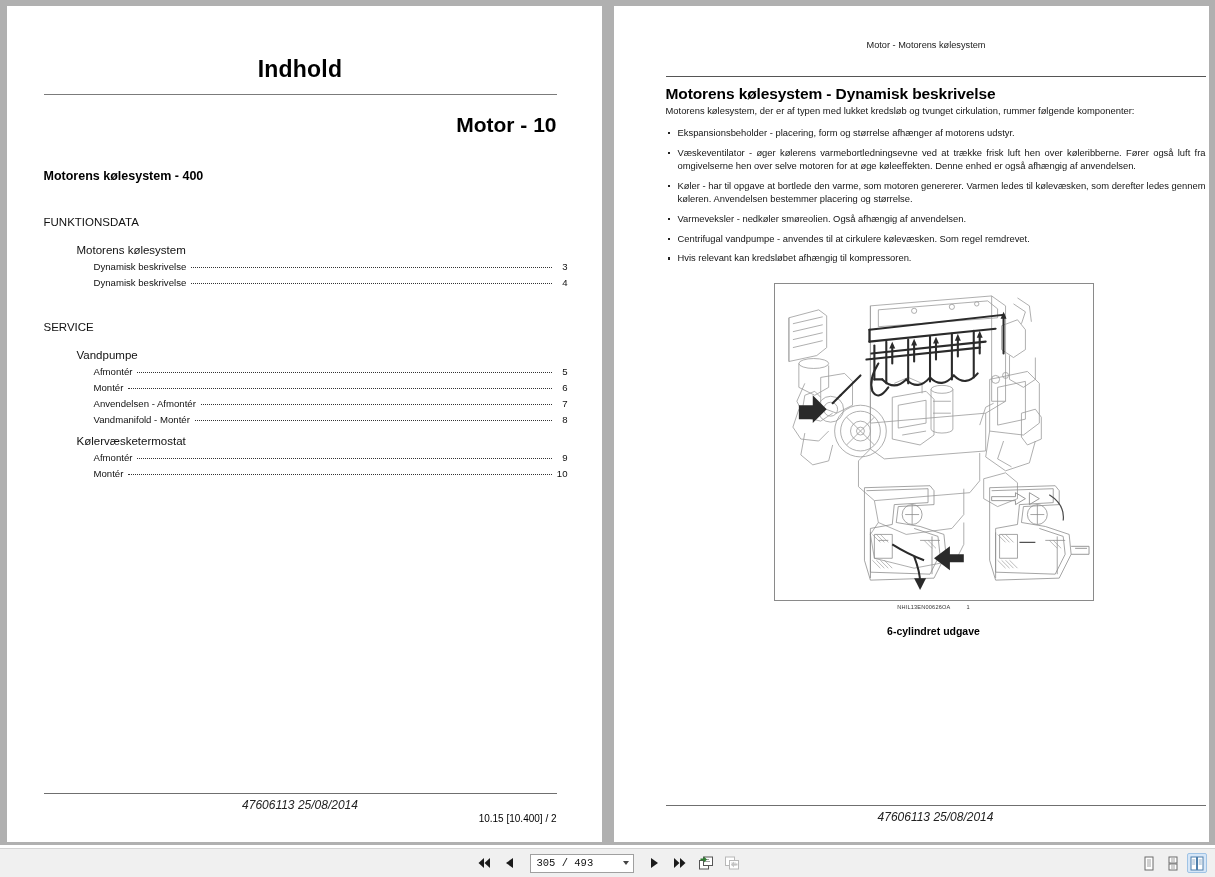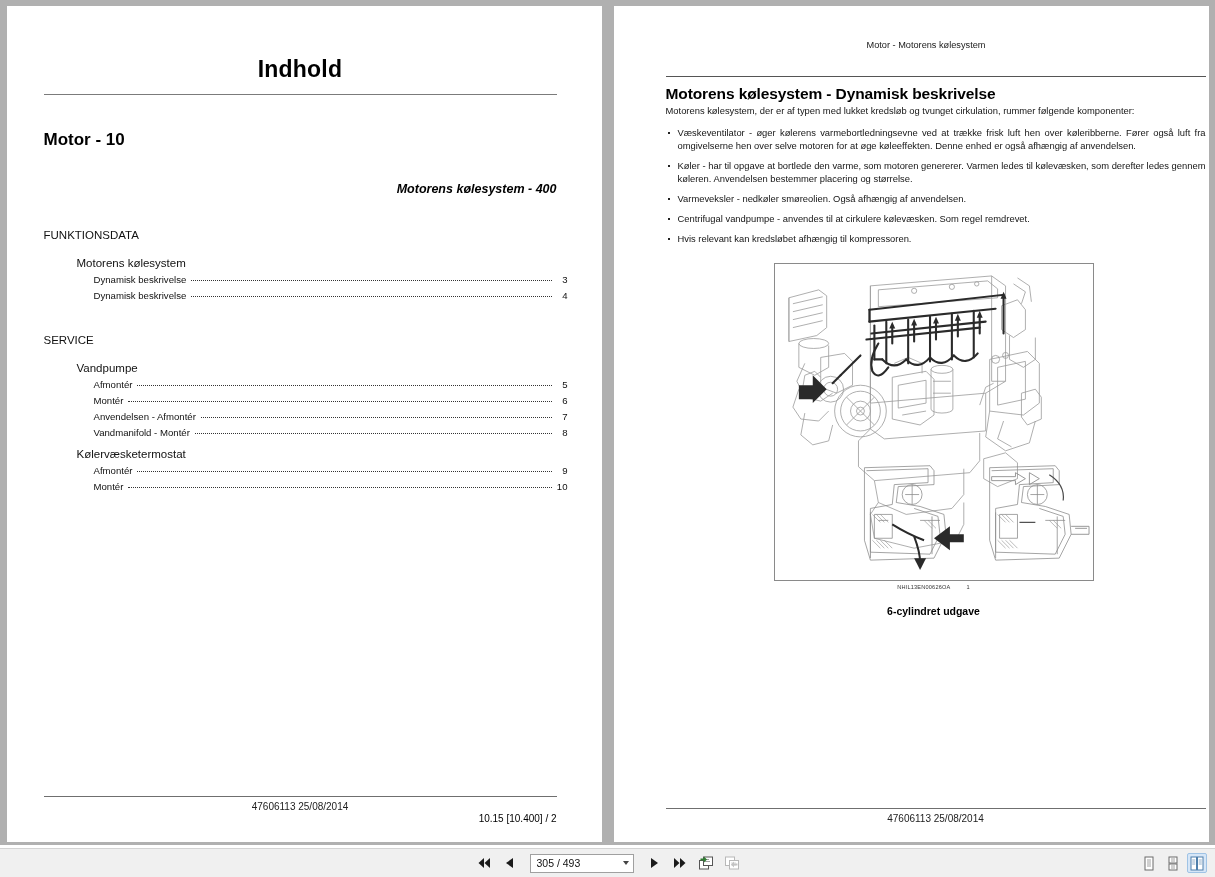--- a/index.html
+++ b/index.html
@@ -49,31 +49,30 @@
     color: #000;
     margin-top: 50px;
     letter-spacing: .2px;
   }
   .toc-rule {
     border-top: 1.4px solid #7b7b7b;
     margin-top: 11px;
     width: 513px;
   }
   .toc-h1 {
+    text-align: right;
+    font-size: 21px;
+    font-weight: bold;
+    margin-top: 18px;
+  }
+  .toc-h2 {
     text-align: left;
-    font-size: 17px;
-    font-weight: bold;
-    margin-top: 35px;
-  }
-  .toc-h2 {
-    text-align: right;
     font-size: 12.5px;
     font-weight: bold;
     margin-top: 32px;
-    font-style: italic;
   }
   .toc-section {
     font-size: 11.5px;
     color: #111;
     margin-top: 33px;
   }
   .toc-group {
     font-size: 11.5px;
     color: #111;
     margin-left: 33px;
@@ -184,40 +183,42 @@
   .foot {
     position: absolute;
     left: 37px;
     bottom: 18px;
     width: 513px;
   }
   .foot.right { left: 52px; width: 540px; }
   .foot-rule { border-top: 1.3px solid #6f6f6f; }
   .foot-l1 {
     text-align: center;
-    font-size: 10px;
+    font-size: 12px;
     color: #222;
     margin-top: 4px;
+    font-style: italic;
   }
   .foot-l2 {
     text-align: right;
     font-size: 10px;
     color: #000;
     margin-top: 1px;
   }
 
   
   .toolbar {
     position: absolute;
     left: 0; top: 848px;
     width: 1215px; height: 29px;
     background: #f0f0f0;
     border-top: 1px solid #d3d3d3;
     display: flex;
     align-items: center;
+    font-family: Liberation Mono, monospace;
   }
   .tb-center {
     position: absolute;
     left: 0; right: 0;
     display: flex;
     justify-content: center;
     align-items: center;
     gap: 6px;
   }
   .tb-right {
@@ -342,20 +343,21 @@
 
       <div class="page">
         <div class="doc-inner">
 
           <div class="run-head">Motor - Motorens kølesystem</div>
           <div class="head-rule"></div>
           <div class="doc-h1">Motorens kølesystem - Dynamisk beskrivelse</div>
           <div class="doc-p">Motorens kølesystem, der er af typen med lukket kredsløb og tvunget cirkulation, rummer følgende komponenter:</div>
 
           <ul class="doc-list">
+            <li>Ekspansionsbeholder - placering, form og størrelse afhænger af motorens udstyr.</li>
             <li>Væskeventilator - øger kølerens varmebortledningsevne ved at trække frisk luft hen over køleribberne.  Fører også luft fra omgivelserne hen over selve motoren for at øge køleeffekten. Denne enhed er også afhængig af anvendelsen.</li>
             <li>Køler - har til opgave at bortlede den varme, som motoren genererer. Varmen ledes til kølevæsken, som derefter ledes gennem køleren.  Anvendelsen bestemmer placering og størrelse.</li>
             <li>Varmeveksler - nedkøler smøreolien.  Også afhængig af anvendelsen.</li>
             <li>Centrifugal vandpumpe - anvendes til at cirkulere kølevæsken.  Som regel remdrevet.</li>
             <li>Hvis relevant kan kredsløbet afhængig til kompressoren.</li>
           </ul>
 
           <div class="figure-box">
             <svg viewBox="0 0 320 318" xmlns="http://www.w3.org/2000/svg">
               <g fill="none" stroke="#9a9a9a" stroke-width="0.8">

